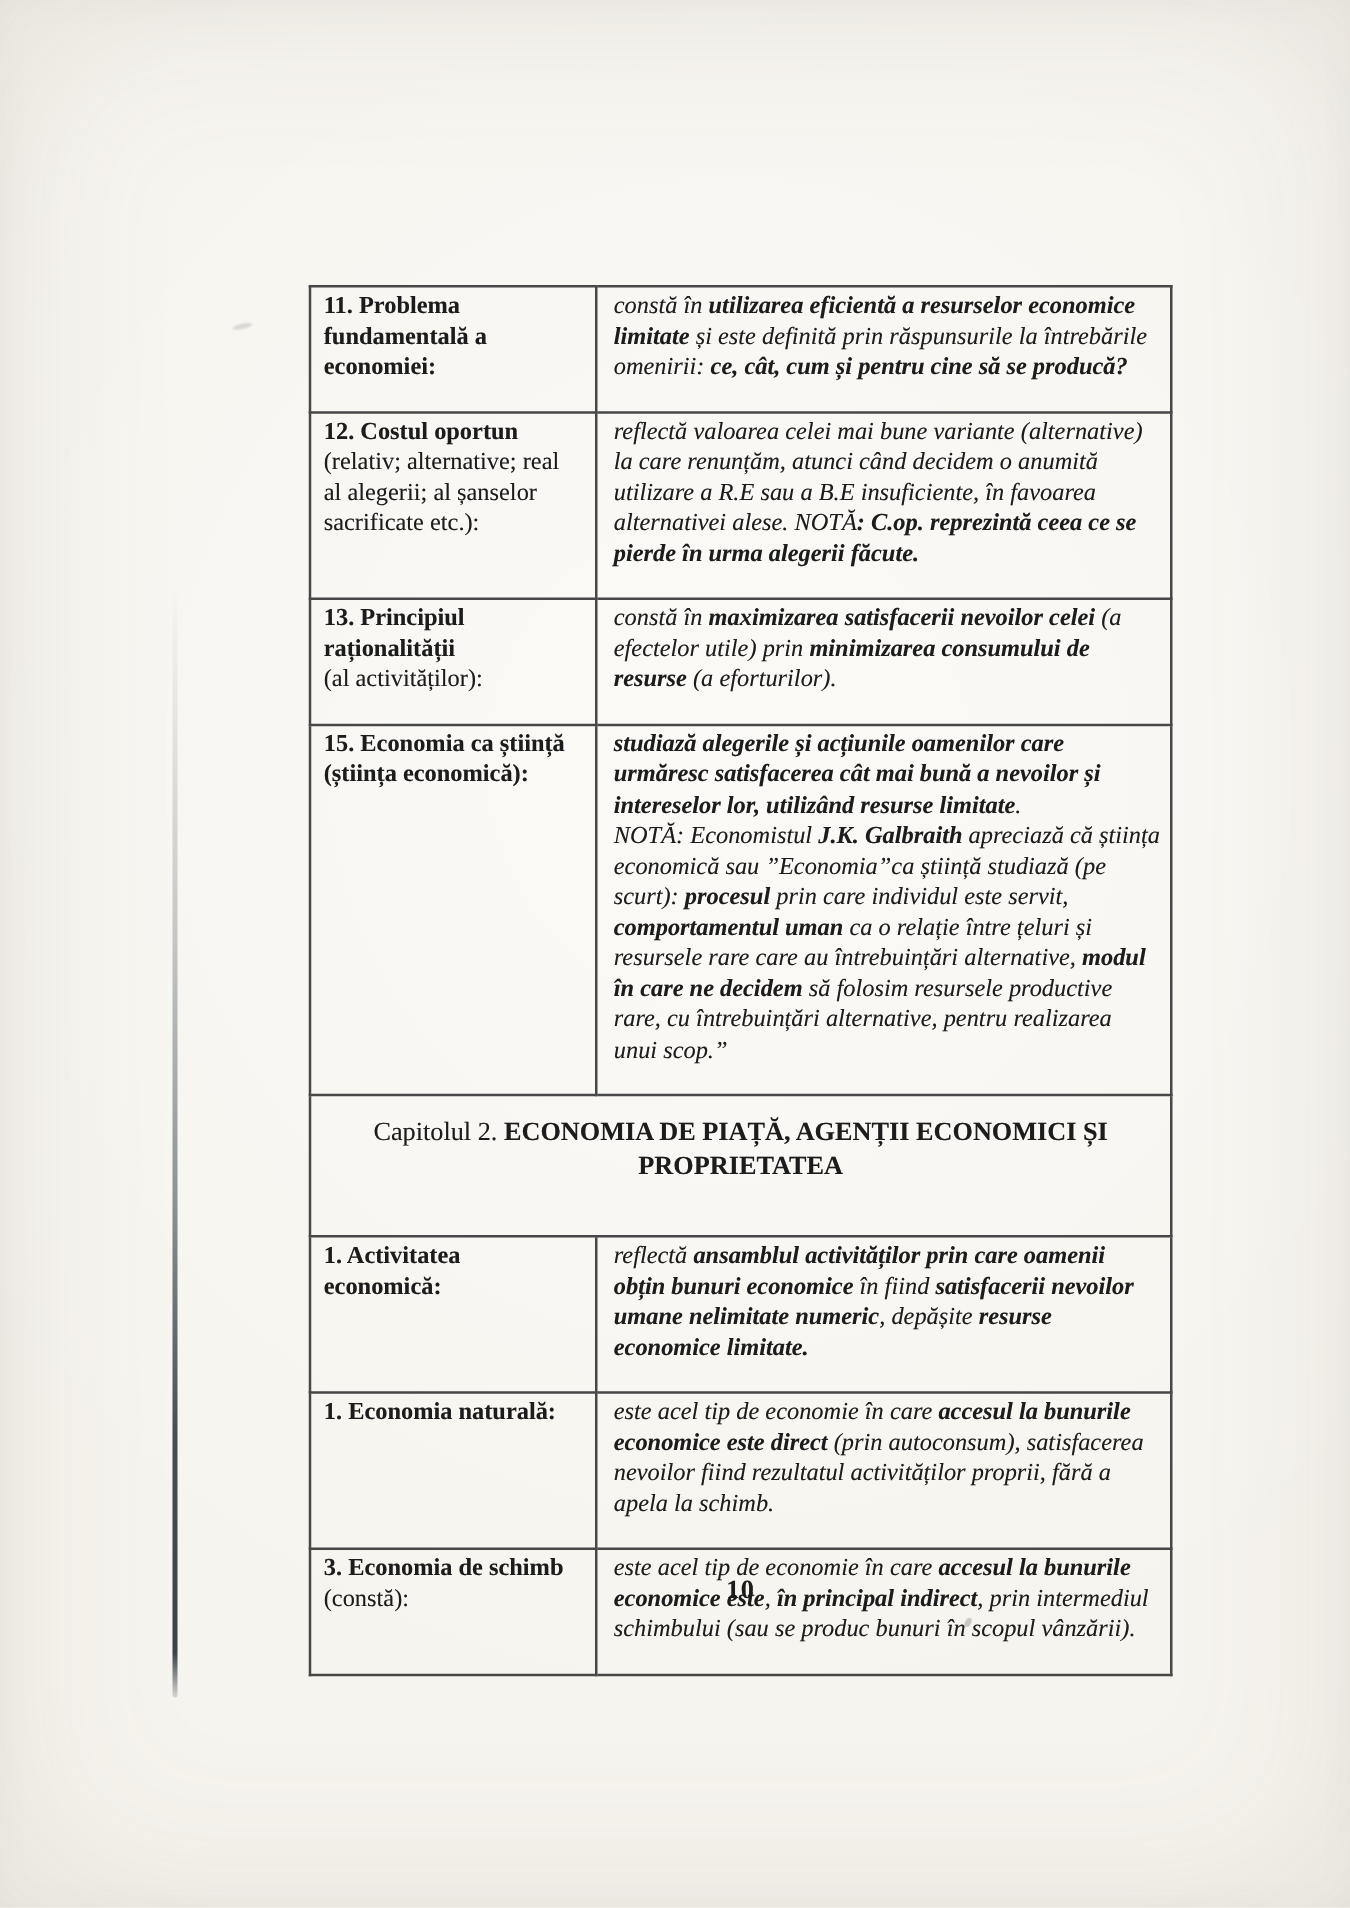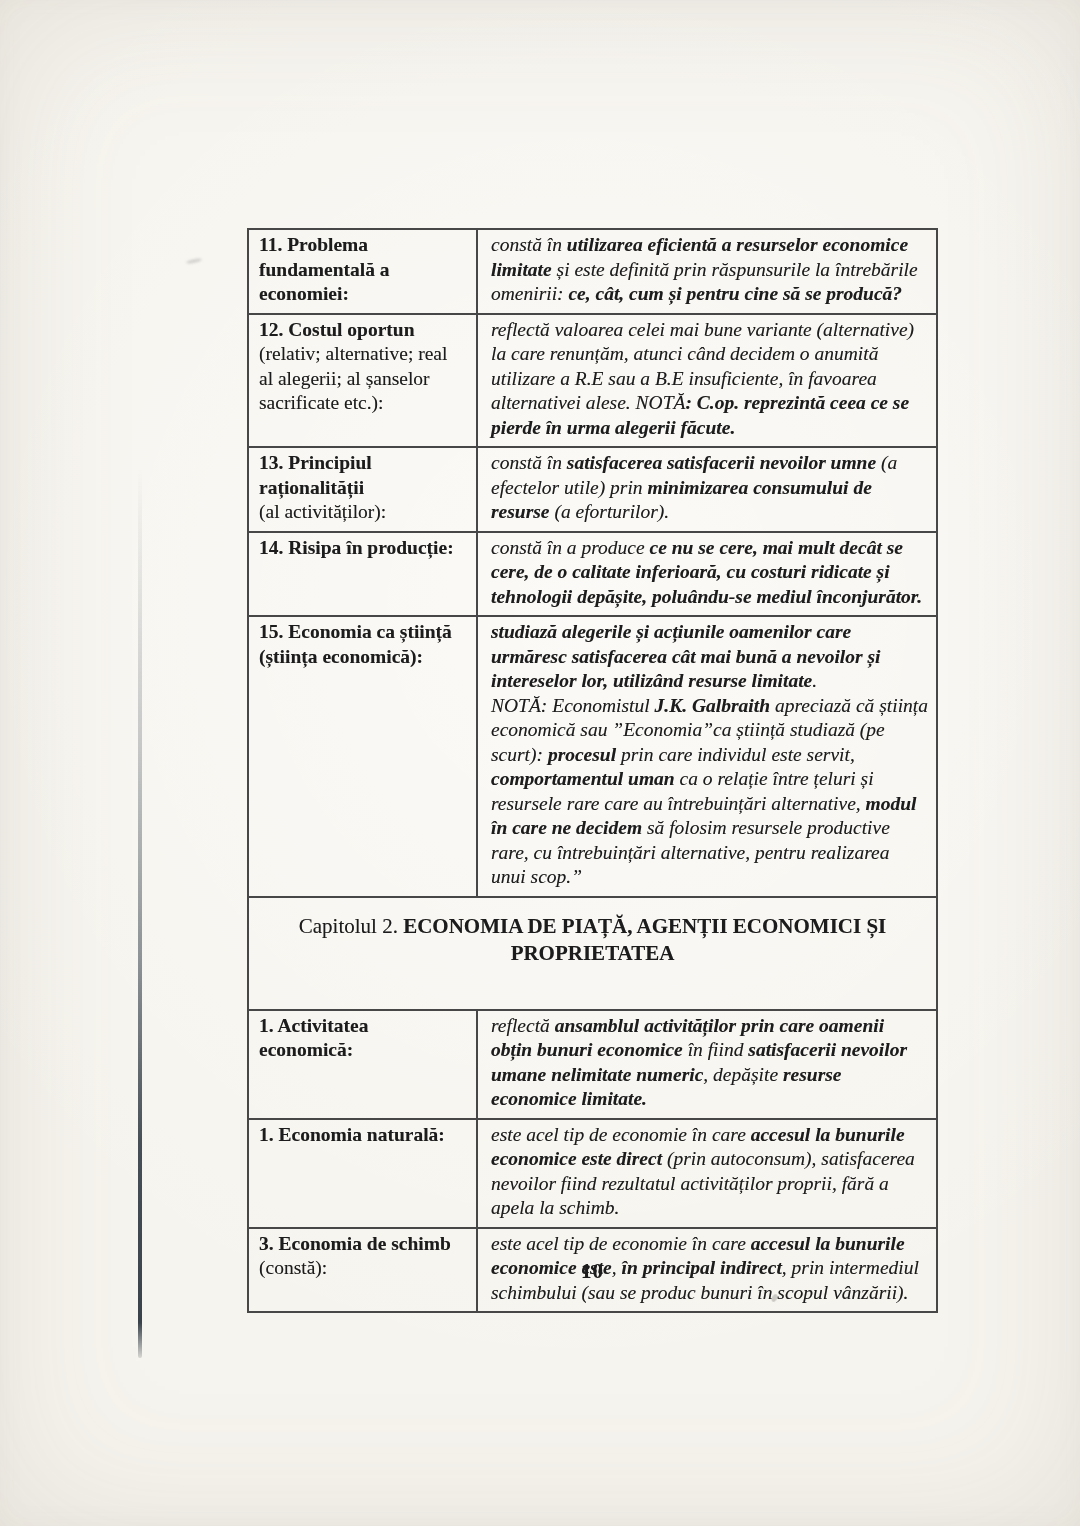--- a/index.html
+++ b/index.html
@@ -68,21 +68,21 @@
     position:absolute;
     left:247px; top:228px;
     width:691px;
     border-collapse:collapse;
     table-layout:fixed;
   }
   col.col-term{width:229px;}
   td.cell{
     border:2px solid var(--border);
     vertical-align:top;
-    padding:3px 10px 6px 10px;
+    padding:3px 10px 22px 10px;
     font-size:19.5px;
     line-height:24.5px;
     color:var(--ink);
     text-shadow:0 0 0.4px rgba(20,20,20,0.35);
   }
   td.def-cell{padding-left:13px;padding-right:8px;font-style:italic;}
   .b{font-weight:bold;}
   td.heading-cell{
     text-align:center;
     padding:15px 16px 42px 16px;
@@ -121,25 +121,21 @@
         <tr>
           <td class="cell term-cell"><span class="b">11. Problema fundamentală a economiei:</span></td>
           <td class="cell def-cell"><span>constă în </span><span class="b">utilizarea eficientă a resurselor economice limitate</span><span> și este definită prin răspunsurile la întrebările omenirii: </span><span class="b">ce, cât, cum și pentru cine să se producă?</span></td>
         </tr>
         <tr>
           <td class="cell term-cell"><span class="b">12. Costul oportun</span><br><span>(relativ; alternative; real al alegerii; al șanselor sacrificate etc.):</span></td>
           <td class="cell def-cell"><span>reflectă valoarea celei mai bune variante (alternative) la care renunțăm, atunci când decidem o anumită utilizare a R.E sau a B.E insuficiente, în favoarea alternativei alese. NOTĂ</span><span class="b">: C.op. reprezintă ceea ce se pierde în urma alegerii făcute</span><span class="b">.</span></td>
         </tr>
         <tr>
           <td class="cell term-cell"><span class="b">13. Principiul raționalității</span><br><span>(al activităților):</span></td>
-          <td class="cell def-cell"><span>constă în </span><span class="b">satisfacerea satisfacerii nevoilor umne</span><span> (a efectelor utile) prin </span><span class="b">minimizarea consumului de resurse</span><span> (a eforturilor).</span></td>
-        </tr>
-        <tr>
-          <td class="cell term-cell"><span class="b">14. Risipa în producție:</span></td>
-          <td class="cell def-cell"><span>constă în a produce </span><span class="b">ce nu se cere, mai mult decât se cere, de o calitate inferioară, cu costuri ridicate și tehnologii depășite, poluându-se mediul înconjurător.</span></td>
+          <td class="cell def-cell"><span>constă în </span><span class="b">maximizarea satisfacerii nevoilor celei</span><span> (a efectelor utile) prin </span><span class="b">minimizarea consumului de resurse</span><span> (a eforturilor).</span></td>
         </tr>
         <tr>
           <td class="cell term-cell"><span class="b">15. Economia ca știință (știința economică):</span></td>
           <td class="cell def-cell"><span class="b">studiază alegerile și acțiunile oamenilor care urmăresc satisfacerea cât mai bună a nevoilor și intereselor lor, utilizând resurse limitate</span><span>.</span><br><span>NOTĂ: Economistul </span><span class="b">J.K. Galbraith</span><span> apreciază că știința economică sau ”Economia”ca știință studiază (pe scurt): </span><span class="b">procesul</span><span> prin care individul este servit,</span><br><span class="b">comportamentul uman</span><span> ca o relație între țeluri și resursele rare care au întrebuințări alternative, </span><span class="b">modul în care ne decidem</span><span> să folosim resursele productive rare, cu întrebuințări alternative, pentru realizarea unui scop.”</span></td>
         </tr>
       </tbody>
 
     <tbody>
       <tr>
         <td colspan="2" class="cell heading-cell">

